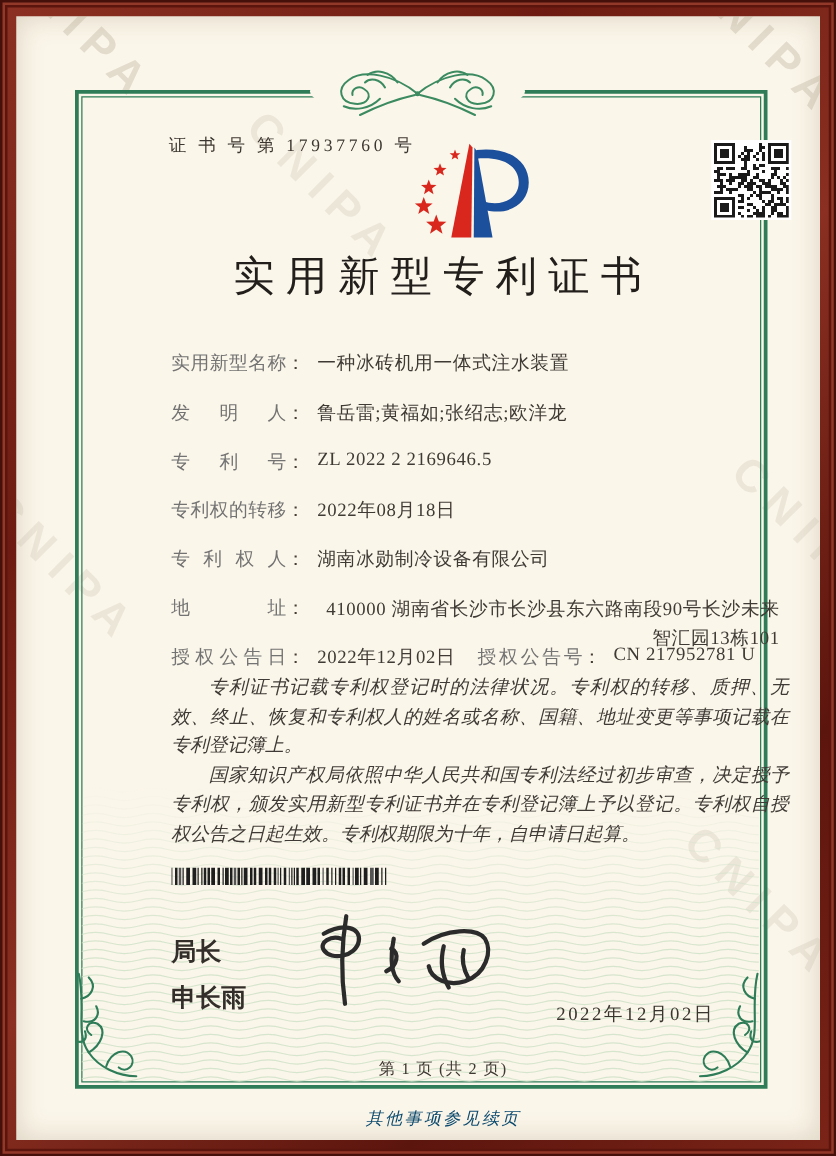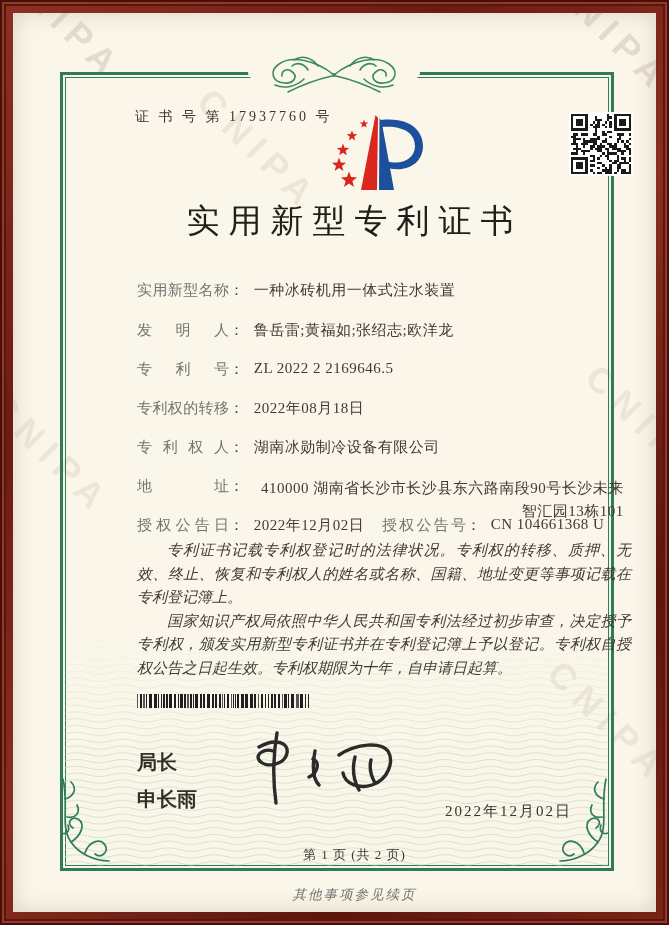--- a/index.html
+++ b/index.html
@@ -67,21 +67,21 @@
     font-style:italic;font-size:15px;line-height:1.57;color:#3f3a35;text-align:justify;
   }
   .paras p{margin:0;text-indent:2em;}
   .barcode{position:absolute;left:84px;top:681px;width:176px;height:14px;}
   .signer{position:absolute;left:84px;top:731px;font-size:20px;font-weight:600;color:#332e29;line-height:1.85;}
   .signature{position:absolute;left:168px;top:712px;width:200px;height:84px;}
   .issue-date{position:absolute;left:392px;top:789px;font-size:15px;letter-spacing:2px;color:#3a342e;}
   .page-no{position:absolute;left:0;top:833px;width:100%;text-align:center;font-size:13px;color:#3e3832;letter-spacing:1px;}
   .footer-note{
     position:absolute;left:0;top:873px;width:100%;text-align:center;
-    font-size:13.5px;font-style:italic;color:#737373;letter-spacing:2px;
+    font-size:13.5px;font-style:italic;color:#0c4a6e;letter-spacing:2px;
   }
 </style>
 </head>
 <body>
 
 <div class="frame"></div>
 
 <div class="paper">
 
   <div class="wm" style="left:-28px;top:-14px;">CNIPA</div>
@@ -507,21 +507,21 @@
       </div>
       <div class="frow" style="top:464px">
         <span class="flabel">地址</span><span class="colon">：</span>
         <span class="fval wrap">410000 湖南省长沙市长沙县东六路南段90号长沙未来智汇园13栋101</span>
       </div>
       <div class="frow" style="top:503px">
         <span class="flabel">授权公告日</span><span class="colon">：</span>
         <span class="fval">2022年12月02日</span>
         <span class="grp2">
           <span class="flabel w2">授权公告号</span><span class="colon">：</span>
-          <span class="fval">CN 104661368 U</span>
+          <span class="fval">CN 217952781 U</span>
         </span>
       </div>
     </div>
 
     <div class="paras">
       <p>专利证书记载专利权登记时的法律状况。专利权的转移、质押、无效、终止、恢复和专利权人的姓名或名称、国籍、地址变更等事项记载在专利登记簿上。</p>
       <p>国家知识产权局依照中华人民共和国专利法经过初步审查，决定授予专利权，颁发实用新型专利证书并在专利登记簿上予以登记。专利权自授权公告之日起生效。专利权期限为十年，自申请日起算。</p>
     </div>
 
     <svg class="barcode" id="barcode" preserveAspectRatio="none" viewBox="0 0 176 14">

